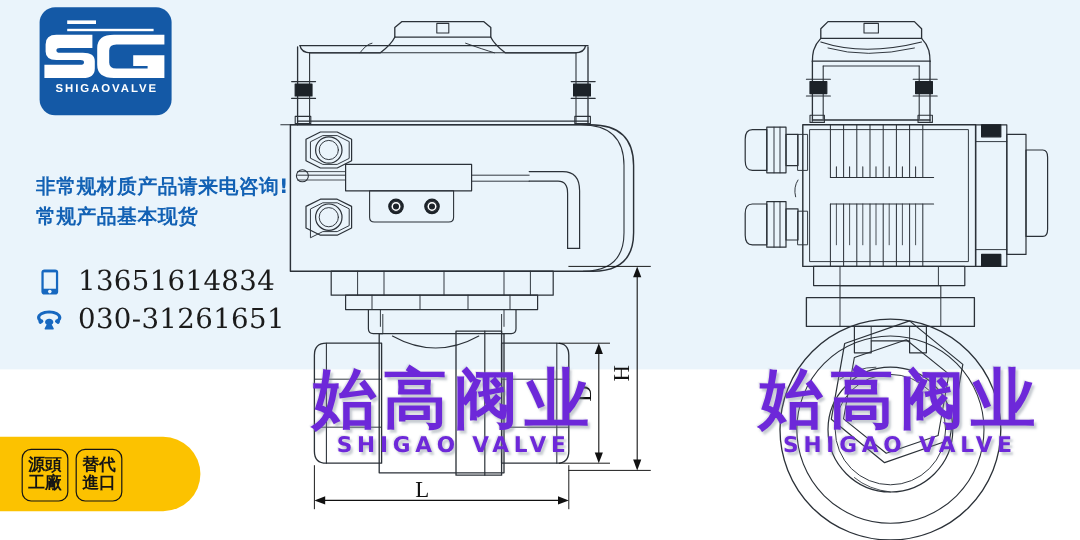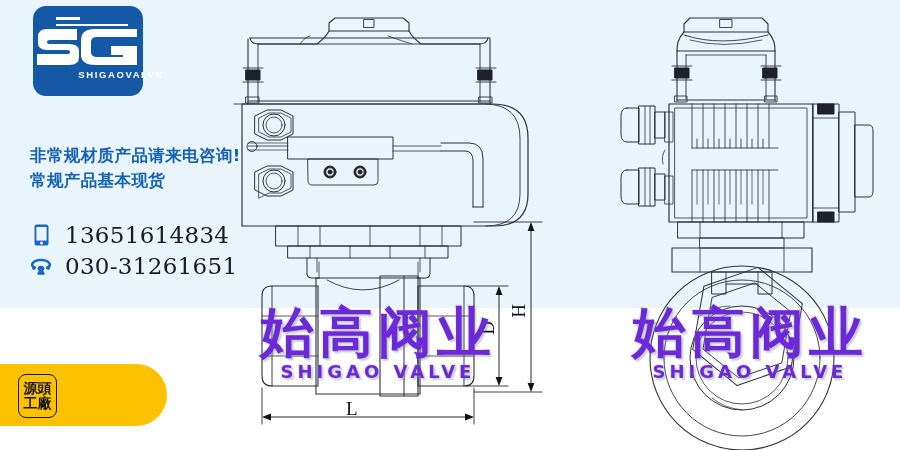--- a/index.html
+++ b/index.html
@@ -12,21 +12,21 @@
   .band-top{position:absolute;left:0;top:0;width:900px;height:308px;background:#eaf4fb;}
   .band-bottom{position:absolute;left:0;top:308px;width:900px;height:142px;background:#ffffff;}
 
   
   .logo{position:absolute;left:33px;top:6px;width:110px;height:90px;background:#1459a6;border-radius:13px;}
   .logo .bar1{position:absolute;left:23px;top:11px;width:24px;height:3px;background:#fff;}
   .logo .bar2{position:absolute;left:23px;top:18px;width:72px;height:2px;background:#fff;}
   .logo .sg{position:absolute;left:0;top:20px;width:110px;height:42px;}
   .logo .wordmark{position:absolute;left:0;top:63px;width:112px;text-align:center;
     color:#ffffff;font-size:9.5px;font-weight:700;letter-spacing:1.6px;
-    font-family:"Liberation Sans",sans-serif;padding-left:32px;}
+    font-family:"Liberation Sans",sans-serif;}
 
   
   .slogan{position:absolute;left:30px;top:143px;width:250px;}
   .slogan div{color:#1261b4;font-size:16.5px;font-weight:700;line-height:25px;
     letter-spacing:.4px;font-family:"DejaVu Sans",sans-serif;white-space:nowrap;}
 
   
   .phone-row{position:absolute;display:flex;align-items:center;gap:13px;}
   .phone-row .ic{width:22px;height:24px;flex:0 0 22px;display:flex;align-items:center;justify-content:center;}
   .phone-row .num{color:#1b1b1b;font-size:23px;letter-spacing:.3px;
@@ -108,20 +108,24 @@
     </span>
     <span class="num">030-31261651</span>
   </div>
 
   <div class="badge">
     <div class="chips">
       <div class="chip">
         <span>源頭</span>
         <span>工廠</span>
       </div>
+      <div class="chip">
+        <span>替代</span>
+        <span>進口</span>
+      </div>
     </div>
   </div>
 
   <svg class="draw" viewBox="0 0 900 450">
     <g fill="none" stroke="#2b3138" stroke-width="1" stroke-linejoin="round" stroke-linecap="round">
 
       <g stroke="#2b3138">
 
         <path d="M335 18 h68 l6 5 v8 h-80 v-8 z" stroke-width="1.1"></path>
         <rect x="364" y="19.5" width="10" height="8" stroke-width="0.9"></rect>

